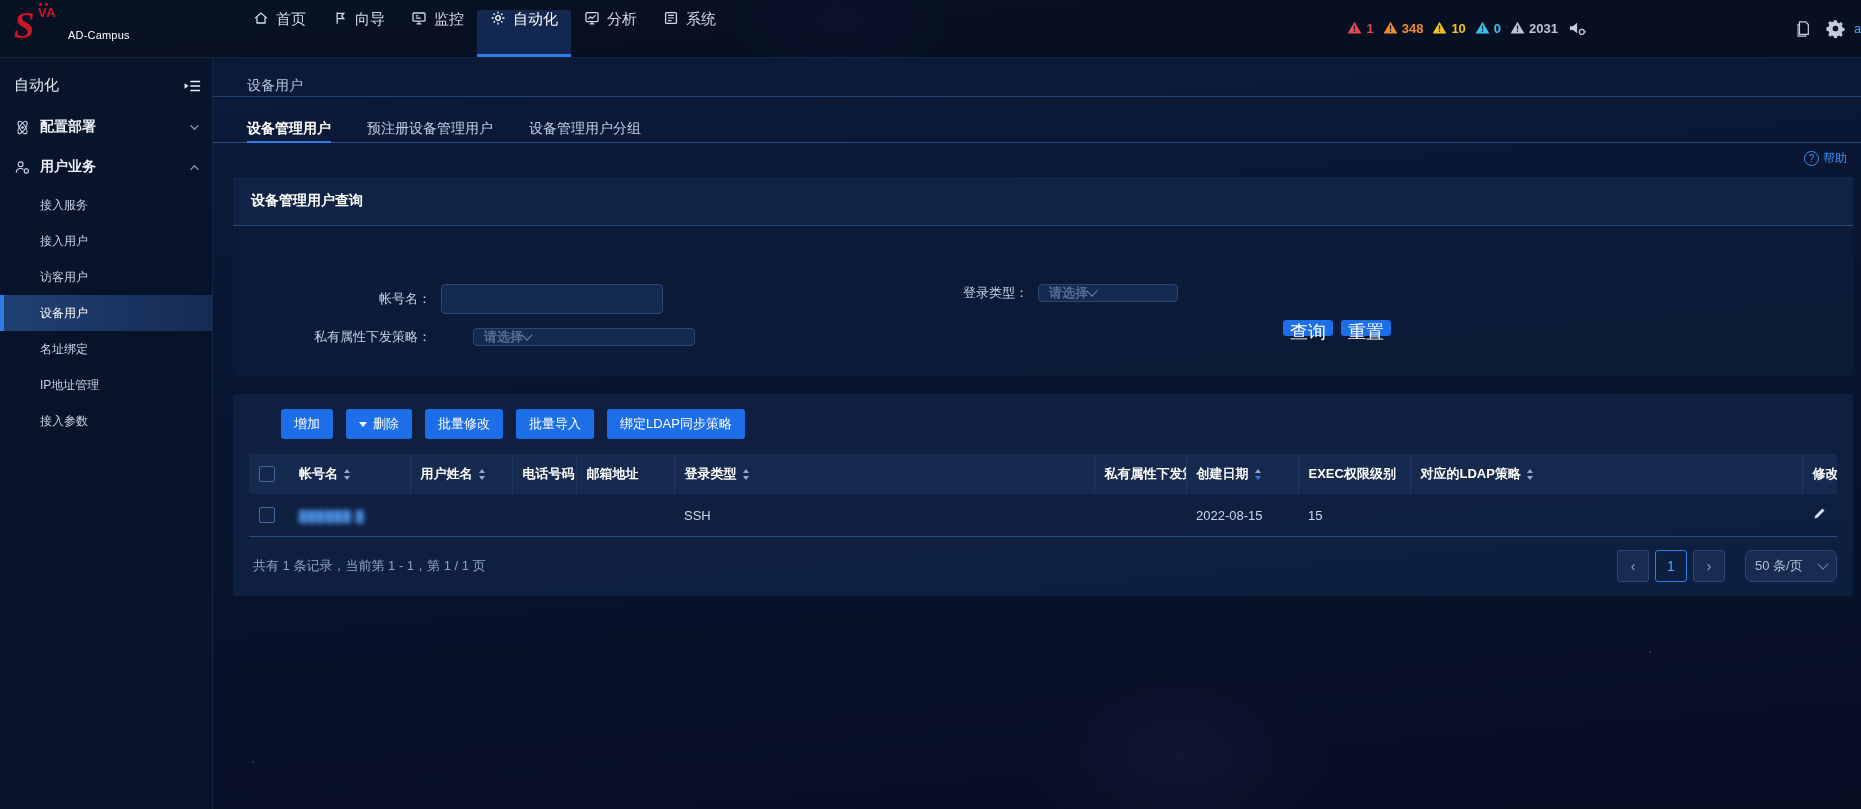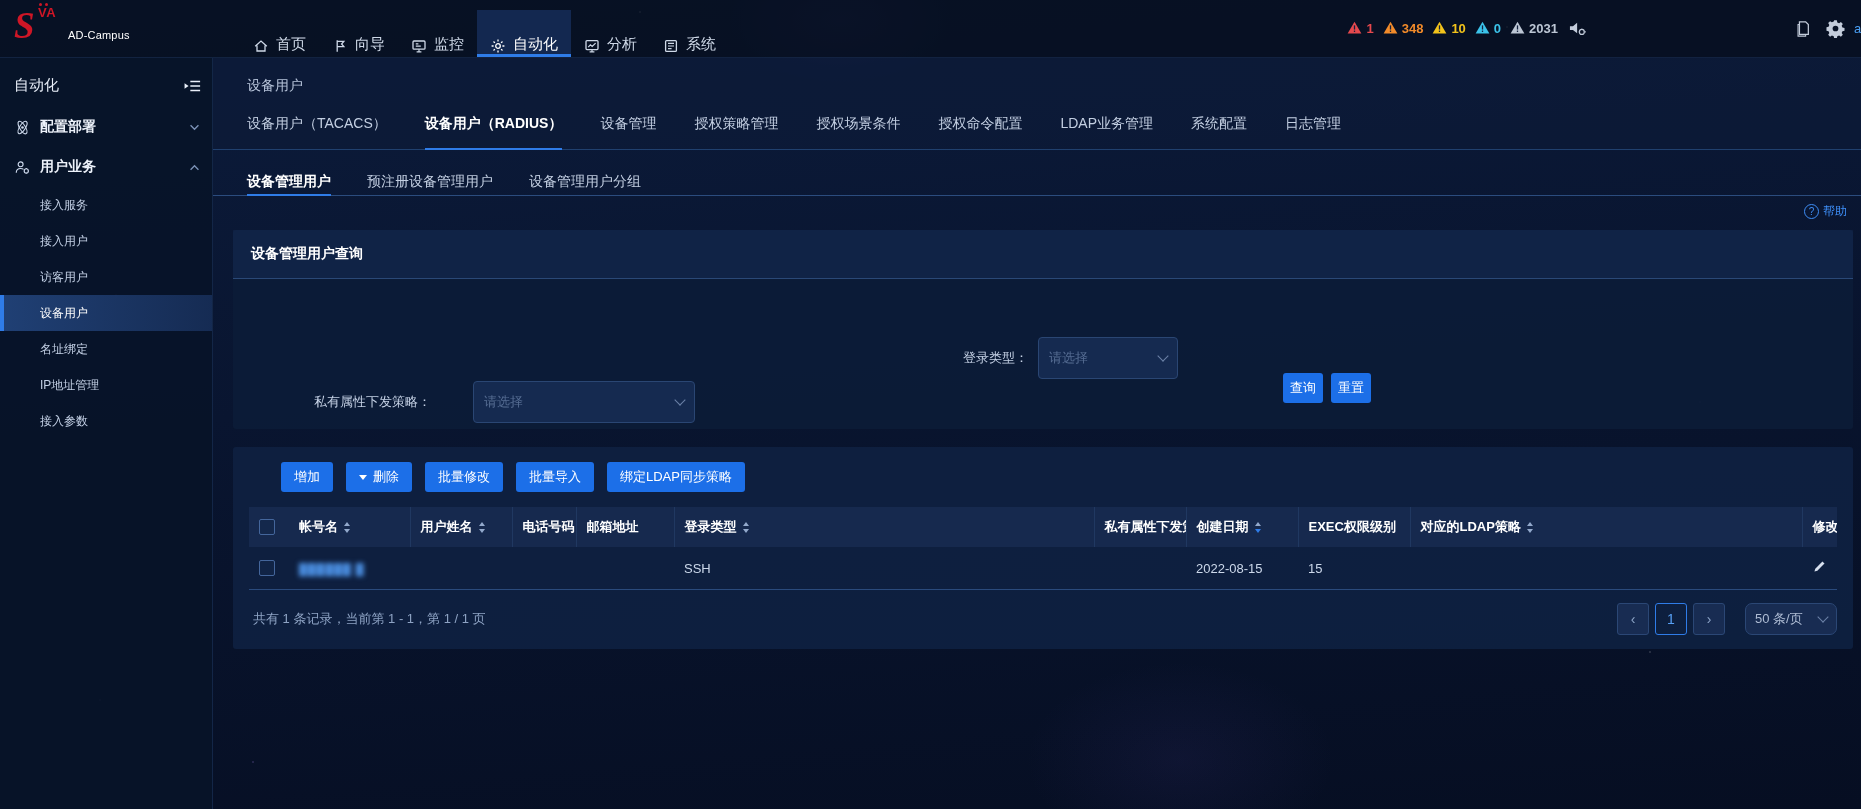--- a/index.html
+++ b/index.html
@@ -27,21 +27,21 @@
   
   .topbar{position:relative;height:57px;display:flex;background:rgba(6,14,30,.78);border-bottom:1px solid rgba(40,70,120,.35);z-index:5;}
   .logo{display:flex;align-items:center;width:200px;padding-left:12px;cursor:pointer;}
   .logo-s{position:relative;width:52px;height:52px;}
   .logo-s .s{position:absolute;left:2px;top:4px;font:italic 800 37px/1 "Liberation Serif",serif;color:#cf1626;}
   .logo-s .va{position:absolute;left:26px;top:3px;font:800 13px/1 "Liberation Sans",sans-serif;color:#cf1626;letter-spacing:.5px;}
   .logo-s .dot1,.logo-s .dot2{position:absolute;width:3px;height:3px;border-radius:50%;background:#cf1626;top:0;}
   .logo-s .dot1{left:27px}.logo-s .dot2{left:33px}
   .logo-text{font-weight:normal;font-size:11px;color:#fff;margin-left:4px;margin-top:12px;letter-spacing:.2px;white-space:nowrap;}
   .topnav{display:flex;margin-left:28px;align-self:flex-end;height:47px;}
-  .nav-item{display:flex;align-items:flex-end;gap:7px;padding:0 13px;color:#cfd9e8;font-size:15px;cursor:pointer;border-bottom:3px solid transparent;white-space:nowrap;}
+  .nav-item{display:flex;align-items:flex-start;gap:7px;padding:0 13px;color:#cfd9e8;font-size:15px;cursor:pointer;border-bottom:3px solid transparent;white-space:nowrap;}
   .nav-item .nicon{width:16px;height:16px;display:inline-flex;}
   .nav-item .nicon svg{width:16px;height:16px;}
   .nav-item.active{background:#132850;border-bottom-color:#2f7ce8;color:#fff;}
   .top-right{margin-left:auto;display:flex;align-items:center;}
   .alarms{display:flex;align-items:center;gap:9px;}
   .alarm{display:flex;align-items:center;gap:4px;font-size:13px;cursor:pointer;}
   .alarm b{font-weight:bold;}
   .mute{margin-left:10px;display:inline-flex;cursor:pointer;}
   .top-icons{display:flex;align-items:center;gap:15px;margin-left:208px;}
   .tbicon{display:inline-flex;cursor:pointer;color:#c3ccdb;}
@@ -70,30 +70,30 @@
   .subtab.active{color:#fff;font-weight:bold;border-bottom-color:#2f7ce8;}
   .help-row{display:flex;justify-content:flex-end;padding:5px 14px 0 0;height:21px;}
   .help{color:#3e8ef7;font-size:12px;display:flex;gap:4px;align-items:center;cursor:pointer;text-decoration:none;}
   .qmark{width:13px;height:13px;border:1px solid #3e8ef7;border-radius:50%;font-size:10px;line-height:13px;text-align:center;display:inline-block;}
   .card{margin:8px 8px 0 20px;background:rgba(15,33,66,.88);border-radius:3px;}
   .card-head{padding:15px 18px;color:#fff;font-weight:bold;font-size:14px;border-bottom:1px solid #2a4876;background:rgba(19,40,78,.45);}
   .card-body{position:relative;height:150px;background:rgba(9,22,45,.45);}
   .field{display:flex;align-items:center;}
   .field .lbl{width:198px;text-align:right;padding-right:10px;color:#c6d2e6;font-size:13px;white-space:nowrap;}
   .tinput{width:222px;height:30px;background:#152a50;border:1px solid #2a4673;border-radius:4px;color:#dfe8f5;padding:0 8px;font-size:13px;box-sizing:border-box;outline:none;}
-  .tselect{height:42px;background:#152a50;border:1px solid #2a4673;border-radius:4px;display:flex;align-items:center;justify-content:space-between;padding:0 10px;box-sizing:border-box;cursor:pointer;}
+  .tselect{height:18px;background:#152a50;border:1px solid #2a4673;border-radius:4px;display:flex;align-items:center;padding:0 10px;box-sizing:border-box;cursor:pointer;font-weight:bold;}
   .tselect .ph{color:#566d93;font-size:13px;}
   .w222{width:222px;}.w140{width:140px;}
   .chevron{width:7px;height:7px;border-right:1.5px solid #6c82a8;border-bottom:1.5px solid #6c82a8;transform:rotate(45deg);margin-top:-4px;display:inline-block;}
   .r1{position:absolute;top:58px;left:0;}
   .f2{position:absolute;left:597px;top:58px;}
   .f2 .lbl{width:198px;}
   .r2{position:absolute;top:102px;left:0;gap:32px;}
   .qbuttons{position:absolute;left:1050px;top:94px;display:flex;gap:8px;}
-  .btn-blue{height:30px;background:#1c6fe8;color:#fff;border:none;border-radius:3px;font-size:13px;padding:0 7px;min-width:36px;cursor:pointer;font-family:inherit;}
+  .btn-blue{height:16px;background:#1c6fe8;color:#fff;border:none;border-radius:3px;font-size:18px;padding:0 7px;min-width:36px;cursor:pointer;font-family:inherit;}
   
   .table-card{margin-top:18px;padding:15px 16px 14px;box-sizing:border-box;}
   .toolbar{display:flex;gap:13px;margin-left:32px;}
   .tbtn{height:30px;background:#1c6fe8;color:#fff;border:none;border-radius:3px;font-size:13px;padding:0 13px;display:flex;align-items:center;gap:6px;cursor:pointer;font-family:inherit;white-space:nowrap;}
   .caret-down{width:0;height:0;border-left:4px solid transparent;border-right:4px solid transparent;border-top:5px solid #fff;display:inline-block;}
   table{width:100%;border-collapse:collapse;margin-top:15px;table-layout:fixed;}
   thead th{height:40px;background:#16294e;color:#fff;font-size:13px;font-weight:bold;text-align:left;padding:0 10px;border-right:1px solid rgba(62,98,152,.38);white-space:nowrap;overflow:hidden;}
   thead th:last-child,thead th:first-child{border-right:none;margin-left:48px;}
   thead th.alr,tbody td.alr{text-align:right;padding-right:10px;}
   tbody td{height:42px;border-bottom:1px solid #2a4a7c;color:#ccd8ea;font-size:13px;padding:0 10px;white-space:nowrap;overflow:hidden;}
@@ -298,49 +298,42 @@
           <div class="side-sub active">设备用户</div>
           <div class="side-sub">名址绑定</div>
           <div class="side-sub">IP地址管理</div>
           <div class="side-sub">接入参数</div>
         </nav>
     </aside>
 
     <main class="main">
       <div class="main-top">
         <div class="crumb">设备用户</div>
-        <div class="tabs" id="tabs">
-            <div class="tab">设备用户（TACACS）</div>
-            <div class="tab active">设备用户（RADIUS）</div>
-            <div class="tab">设备管理</div>
-            <div class="tab">授权策略管理</div>
-            <div class="tab">授权场景条件</div>
-            <div class="tab">授权命令配置</div>
-            <div class="tab">LDAP业务管理</div>
-            <div class="tab">系统配置</div>
-            <div class="tab">日志管理</div>
-          </div>
       </div>
       <div class="subtabs-row">
         <div class="subtabs" id="subtabs">
             <div class="subtab active">设备管理用户</div>
             <div class="subtab">预注册设备管理用户</div>
             <div class="subtab">设备管理用户分组</div>
           </div>
       </div>
       <div class="help-row">
         <a class="help">
           <span class="qmark">?</span>
           <span>帮助</span>
         </a>
       </div>
 
       <section class="card query-card">
         <div class="card-head">设备管理用户查询</div>
         <div class="card-body">
+          <div class="field r1">
+            <label class="lbl">帐号名：</label>
+            <input class="tinput" value="" style="">
+          </div>
           <div class="field f2">
             <label class="lbl">登录类型：</label>
             <div class="tselect w140">
               <span class="ph">请选择</span>
               <span class="chevron"></span>
             </div>
           </div>
           <div class="field r2">
             <label class="lbl">私有属性下发策略：</label>
             <div class="tselect w222">

